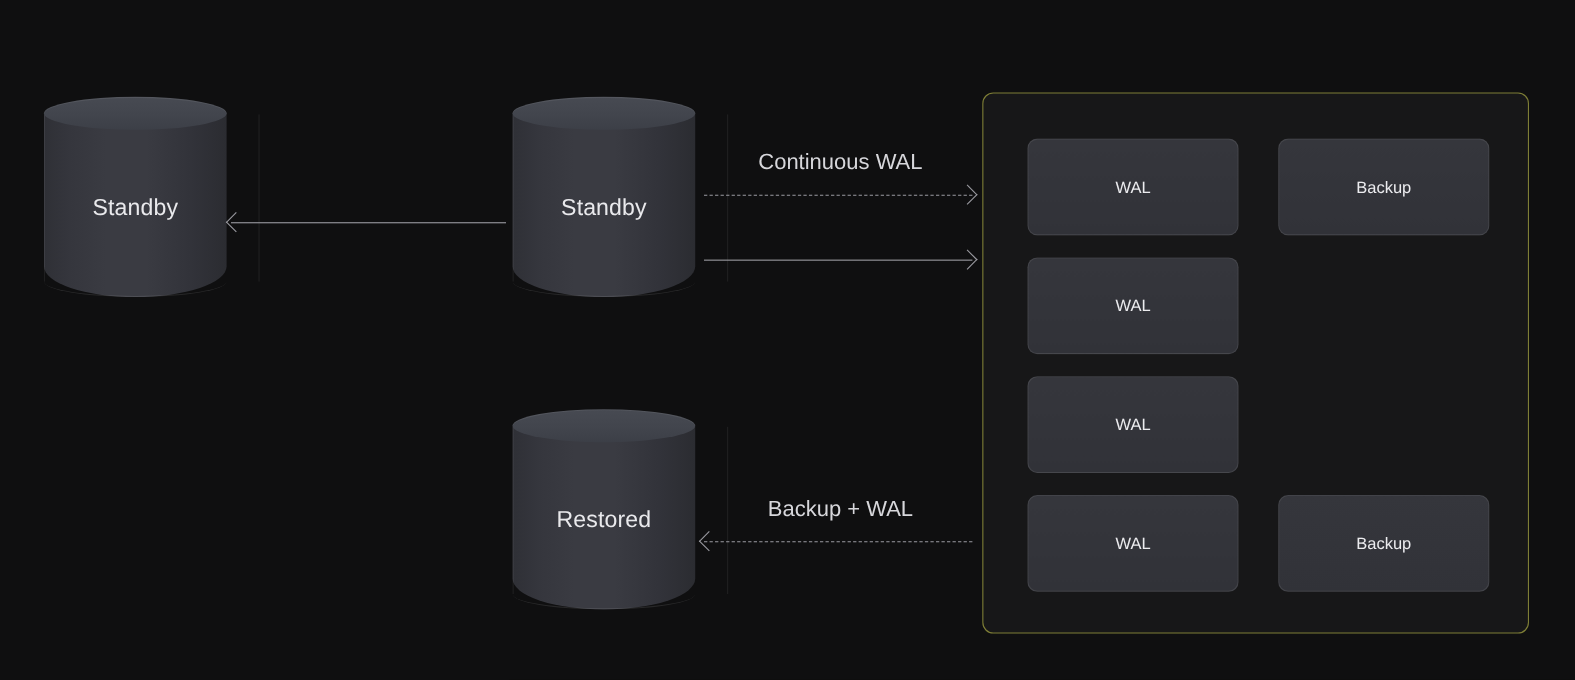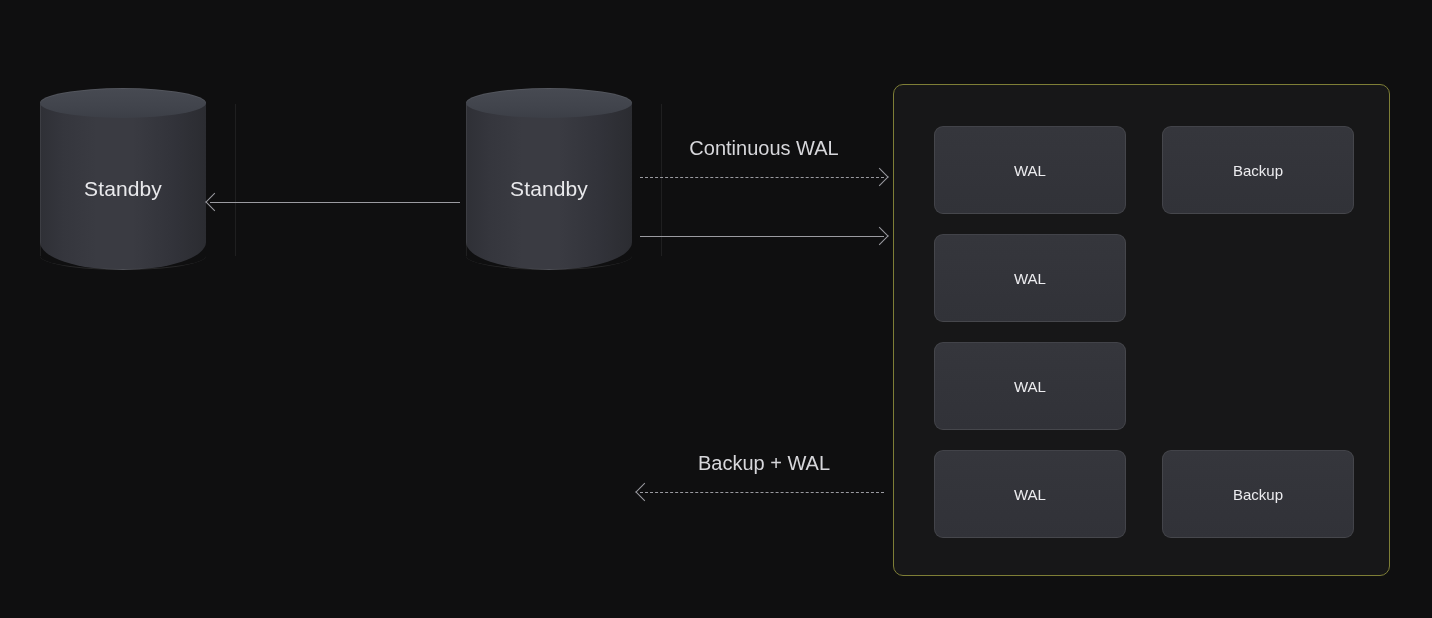--- a/index.html
+++ b/index.html
@@ -193,20 +193,28 @@
 
   <div class="cyl" style="left:466px; top:88px;">
     <div class="cyl-body"></div>
     <div class="cyl-bottom-arc"></div>
     <div class="cyl-side-l"></div>
     <div class="cyl-side-r"></div>
     <div class="cyl-top"></div>
     <div class="cyl-label">Standby</div>
   </div>
 
+  <div class="cyl" style="left:466px; top:372px;">
+    <div class="cyl-body"></div>
+    <div class="cyl-bottom-arc"></div>
+    <div class="cyl-side-l"></div>
+    <div class="cyl-side-r"></div>
+    <div class="cyl-top"></div>
+    <div class="cyl-label">Restored</div>
+  </div>
 
   <div class="edge" style="left:210px; top:190px; width:250px;">
     <div class="edge-line"></div>
     <div class="head left"></div>
   </div>
 
   <div class="edge dashed" style="left:640px; top:165px; width:244px;">
     <div class="edge-label">Continuous WAL</div>
     <div class="edge-line"></div>
     <div class="head right"></div>

